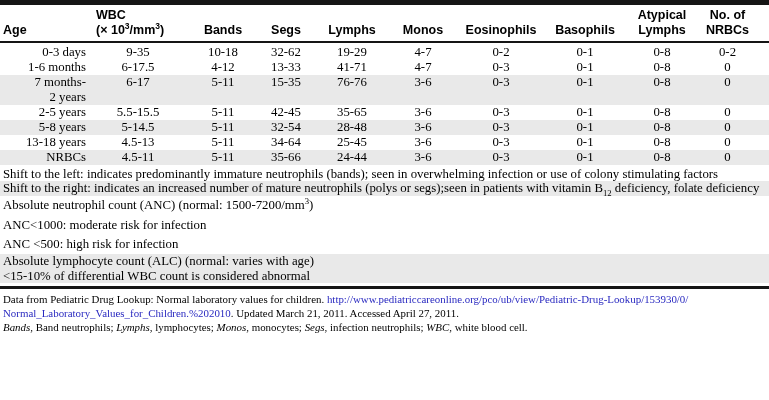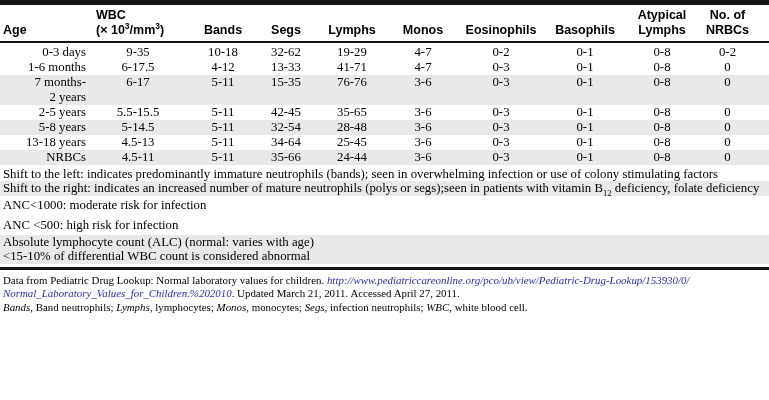--- a/index.html
+++ b/index.html
@@ -30,21 +30,21 @@
   .col9{padding-right:16px !important;}
   tr.shaded{background:var(--shade);}
   .age-wrap{display:block;padding-left:13px;}
   .notes{margin-top:2px;}
   .note{font-size:12.8px;line-height:14.5px;padding:0 4px 0 16px;text-indent:-13px;}
   .note .lead{}
   .note.spaced{padding-top:2.5px;padding-bottom:2.5px;}
   .note.shaded{background:var(--shade);}
   .bottom-rule{height:3px;background:var(--bar);margin-top:3px;}
   .footer{padding:4px 3px 0 3px;font-size:10.9px;line-height:13.8px;}
-  .link{color:var(--link);cursor:pointer;font-style:italic;}
+  .link{color:var(--link);cursor:pointer;}
   .abbr-term{font-style:italic;}
   sup,sub{font-size:68%;line-height:0;}
 </style>
 </head>
 <body>
 
 <div class="page">
 
   <div class="top-rule"></div>
 
@@ -159,20 +159,21 @@
           <td class="col7">0-1</td>
           <td class="col8">0-8</td>
           <td class="col9">0</td>
         </tr>
       </tbody>
   </table>
 
   <div class="notes" id="notes">
       <div class="note"><span class="lead">Shift to the left:</span> indicates predominantly immature neutrophils (bands); seen in overwhelming infection or use of colony stimulating factors</div>
       <div class="note shaded"><span class="lead">Shift to the right:</span> indicates an increased number of mature neutrophils (polys or segs);seen in patients with vitamin B<sub>12</sub> deficiency, folate deficiency</div>
+      <div class="note spaced"><span class="lead">Absolute neutrophil count</span> (ANC) (normal: 1500-7200/mm<sup>3</sup>)</div>
       <div class="note spaced">ANC&lt;1000: moderate risk for infection</div>
       <div class="note spaced">ANC &lt;500: high risk for infection</div>
       <div class="note shaded"><span class="lead">Absolute lymphocyte count</span> (ALC) (normal: varies with age)</div>
       <div class="note shaded">&lt;15-10% of differential WBC count is considered abnormal</div>
     </div>
 
   <div class="bottom-rule"></div>
 
   <div class="footer">
     <div>

